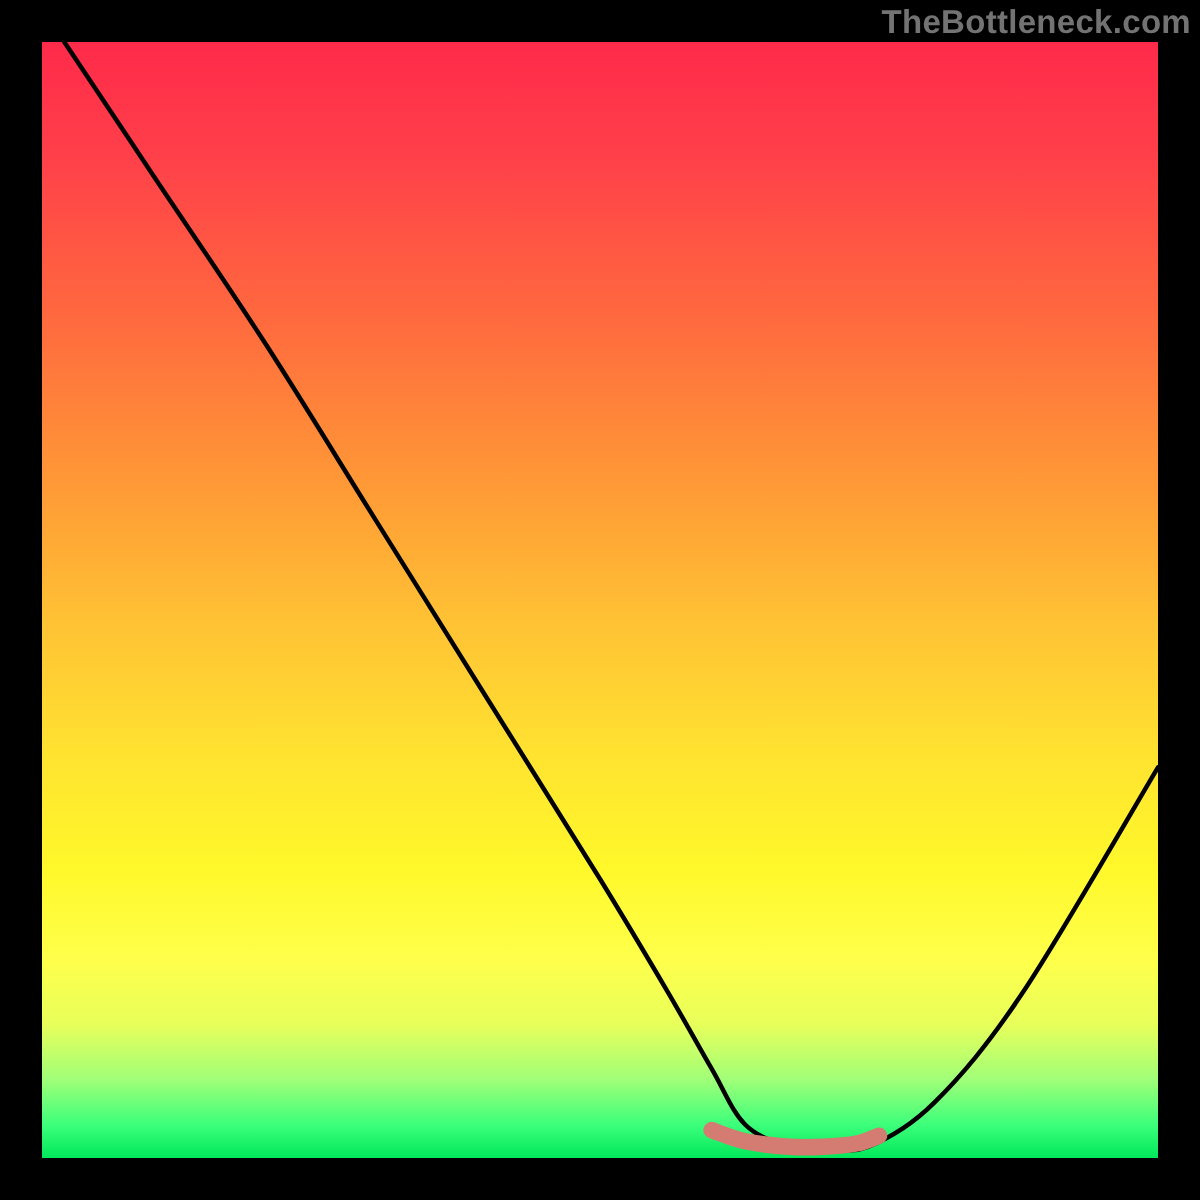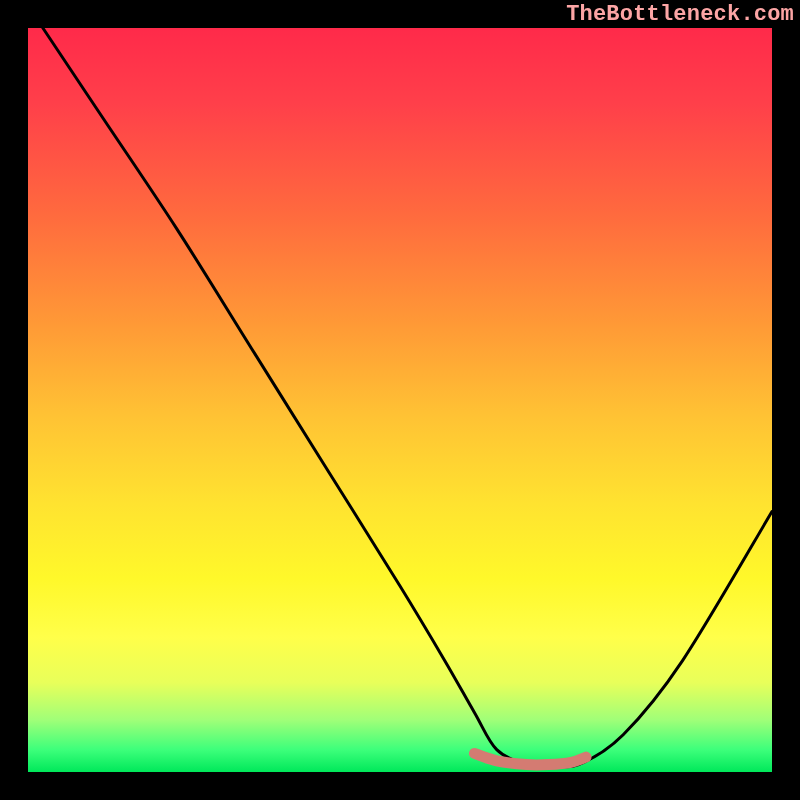--- a/index.html
+++ b/index.html
@@ -36,24 +36,24 @@
       #e8ff5a 88%,
       #a0ff78 93%,
       #3dff7b 97%,
       #00e85a 100%
     );
   }
   .watermark {
     position: absolute;
     top: 2px;
     right: 6px;
-    font-family: Liberation Mono, monospace;
+    font-family: Liberation Sans, sans-serif;
     font-size: 22px;
     font-weight: 600;
-    color: #fca5a5;
+    color: #737373;
     letter-spacing: 0.2px;
     user-select: none;
   }
   svg.curve {
     position: absolute;
     left: 0;
     top: 0;
     width: 744px;
     height: 744px;
     overflow: visible;

